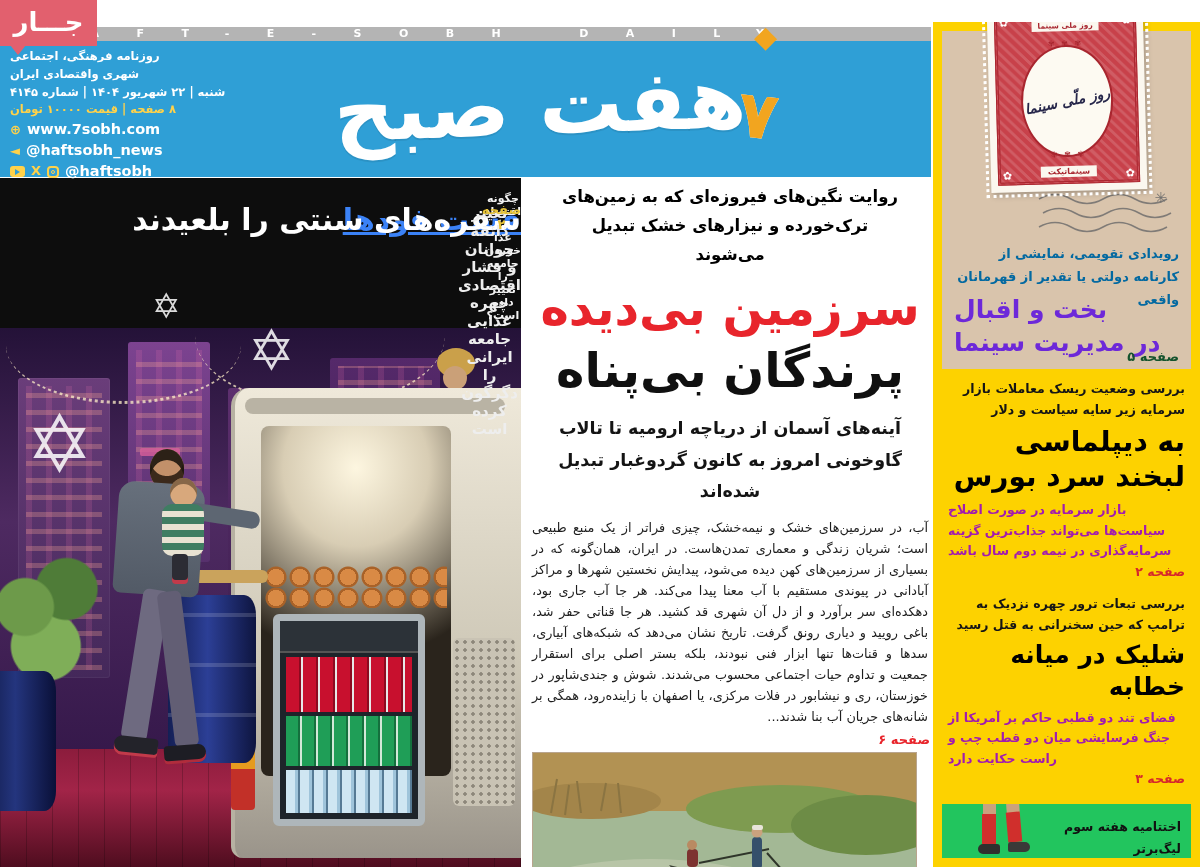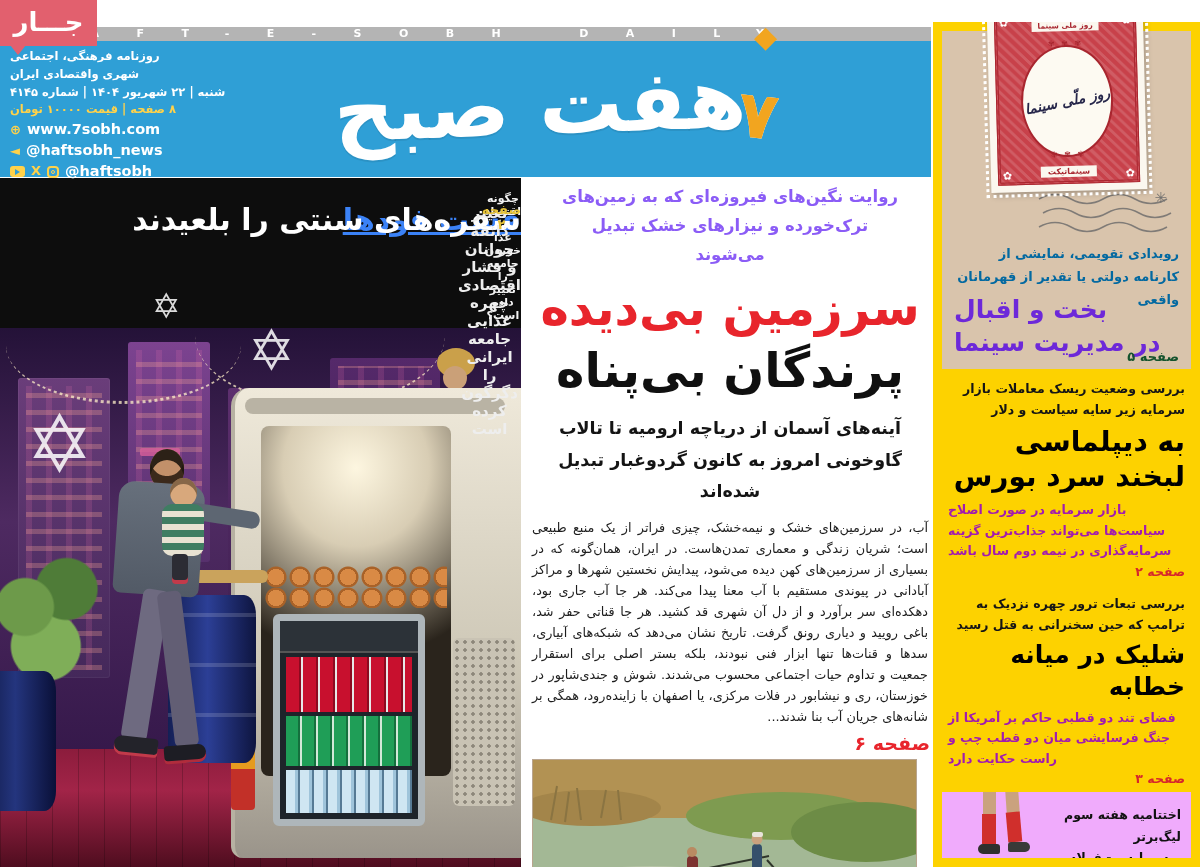--- a/index.html
+++ b/index.html
@@ -125,29 +125,29 @@
                 background:repeating-linear-gradient(180deg,#3f7d62 0 7px,#e8e2d2 7px 13px); }
   .child-leg { left:22px; top:76px; width:16px; height:26px; background:#2c2c34; border-radius:4px;
                box-shadow:0 4px 0 #c23a4a; }
   .woman { right:46px; top:176px; width:42px; height:42px; z-index:3; }
   .woman-hair { left:4px; top:-6px; width:38px; height:30px; border-radius:50%; background:#caa04a; }
   .woman-face { left:10px; top:12px; width:24px; height:24px; border-radius:50%; background:#caa078; }
 
   
   .lead-main { position:absolute; left:530px; top:183px; width:400px; height:684px; }
   .lm-kicker { width:345px; margin:0 auto; text-align:center; font-size:16.5px; font-weight:bold;
-               line-height:1.75; color:#8b5cf6; }
+               line-height:1.75; color:#000000; }
   .lm-head-red { margin-top:12px; text-align:center; font-size:48px; font-weight:bold; color:#e8252c;
                  letter-spacing:-1px; line-height:1.1; }
   .lm-head-black { margin-top:10px; text-align:center; font-size:48px; font-weight:bold; color:#101010;
                    letter-spacing:-1px; line-height:1.1; }
   .lm-deck { margin:16px auto 0; width:380px; text-align:center; font-size:17.5px; font-weight:bold;
              line-height:1.8; color:#141414; }
   .lm-body { margin-top:10px; font-size:12.8px; line-height:1.64; text-align:justify; color:#1d1d1d; padding:0 2px; }
-  .lm-page { margin-top:4px; color:#e8252c; font-weight:bold; font-size:19px; text-align:right; }
+  .lm-page { margin-top:4px; color:#e8252c; font-weight:bold; font-size:13px; text-align:right; }
   .lm-photo { margin-top:5px; margin-right:13px; width:385px; height:226px; border:1px solid #b9a58e;
               background:#a3b895; overflow:hidden; }
 
   
   .sidebar { position:absolute; left:933px; top:22px; width:267px; height:845px; background:#fdd200;
              padding:9px; display:flex; flex-direction:column; overflow:hidden; z-index:2; }
   .cinema { position:relative; background:#d9c4ac; height:338px; flex:none; }
   .stamp { position:absolute; left:50%; top:-26px; transform:translateX(-50%) rotate(-1.5deg);
            width:156px; height:186px; background:#fbf7ef; padding:7px;
            outline:3px dotted #fff; outline-offset:2px; box-shadow:2px 3px 6px rgba(0,0,0,.25); z-index:2; }
@@ -173,21 +173,21 @@
               line-height:1.32; text-align:left; color:#6d28d9; }
   .cin-page { position:absolute; right:12px; bottom:5px; color:#14532d; font-weight:bold; font-size:13px; }
   .mid { flex:none; padding:9px 6px 4px; }
   .sb-kicker { font-size:12.5px; font-weight:bold; line-height:1.7; text-align:right; color:#151515; }
   .sb-head { margin-top:3px; font-size:28px; font-weight:bold; line-height:1.28; text-align:right; color:#000;
              letter-spacing:-0.5px; }
   .sb-head.small { font-size:25px; }
   .sb-sub { margin-top:5px; font-size:12.5px; font-weight:bold; line-height:1.65; text-align:left; color:#a21caf; }
   .sb-page { margin-top:2px; color:#d6262c; font-weight:bold; font-size:12.5px; text-align:right; }
   .bourse { margin-bottom:14px; }
-  .sport { flex:1; background:#f0abfc; position:relative; margin-top:2px; overflow:hidden; }
+  .sport { flex:1; background:#22c55e; position:relative; margin-top:14px; overflow:hidden; }
   .sport-text { position:absolute; right:10px; top:12px; width:140px; text-align:right; }
   .sp-kicker { font-size:12.5px; font-weight:bold; line-height:1.7; color:#111; }
   .player { position:absolute; left:8px; bottom:0; width:106px; height:196px; }
   .player * { position:absolute; }
   .pl-leg1 { left:33px; top:128px; width:13px; height:26px; background:#caa27e; }
   .pl-leg2 { left:56px; top:128px; width:13px; height:24px; background:#caa27e; transform:rotate(-4deg); }
   .pl-sock1 { left:32px; top:152px; width:14px; height:30px; background:#d02f2c; }
   .pl-sock2 { left:57px; top:150px; width:14px; height:30px; background:#d02f2c; transform:rotate(-5deg); }
   .pl-shoe1 { left:28px; top:182px; width:22px; height:10px; background:#30302e; border-radius:5px 3px 2px 5px; }
   .pl-shoe2 { left:58px; top:180px; width:22px; height:10px; background:#3a3a38; border-radius:3px 5px 5px 2px; }

